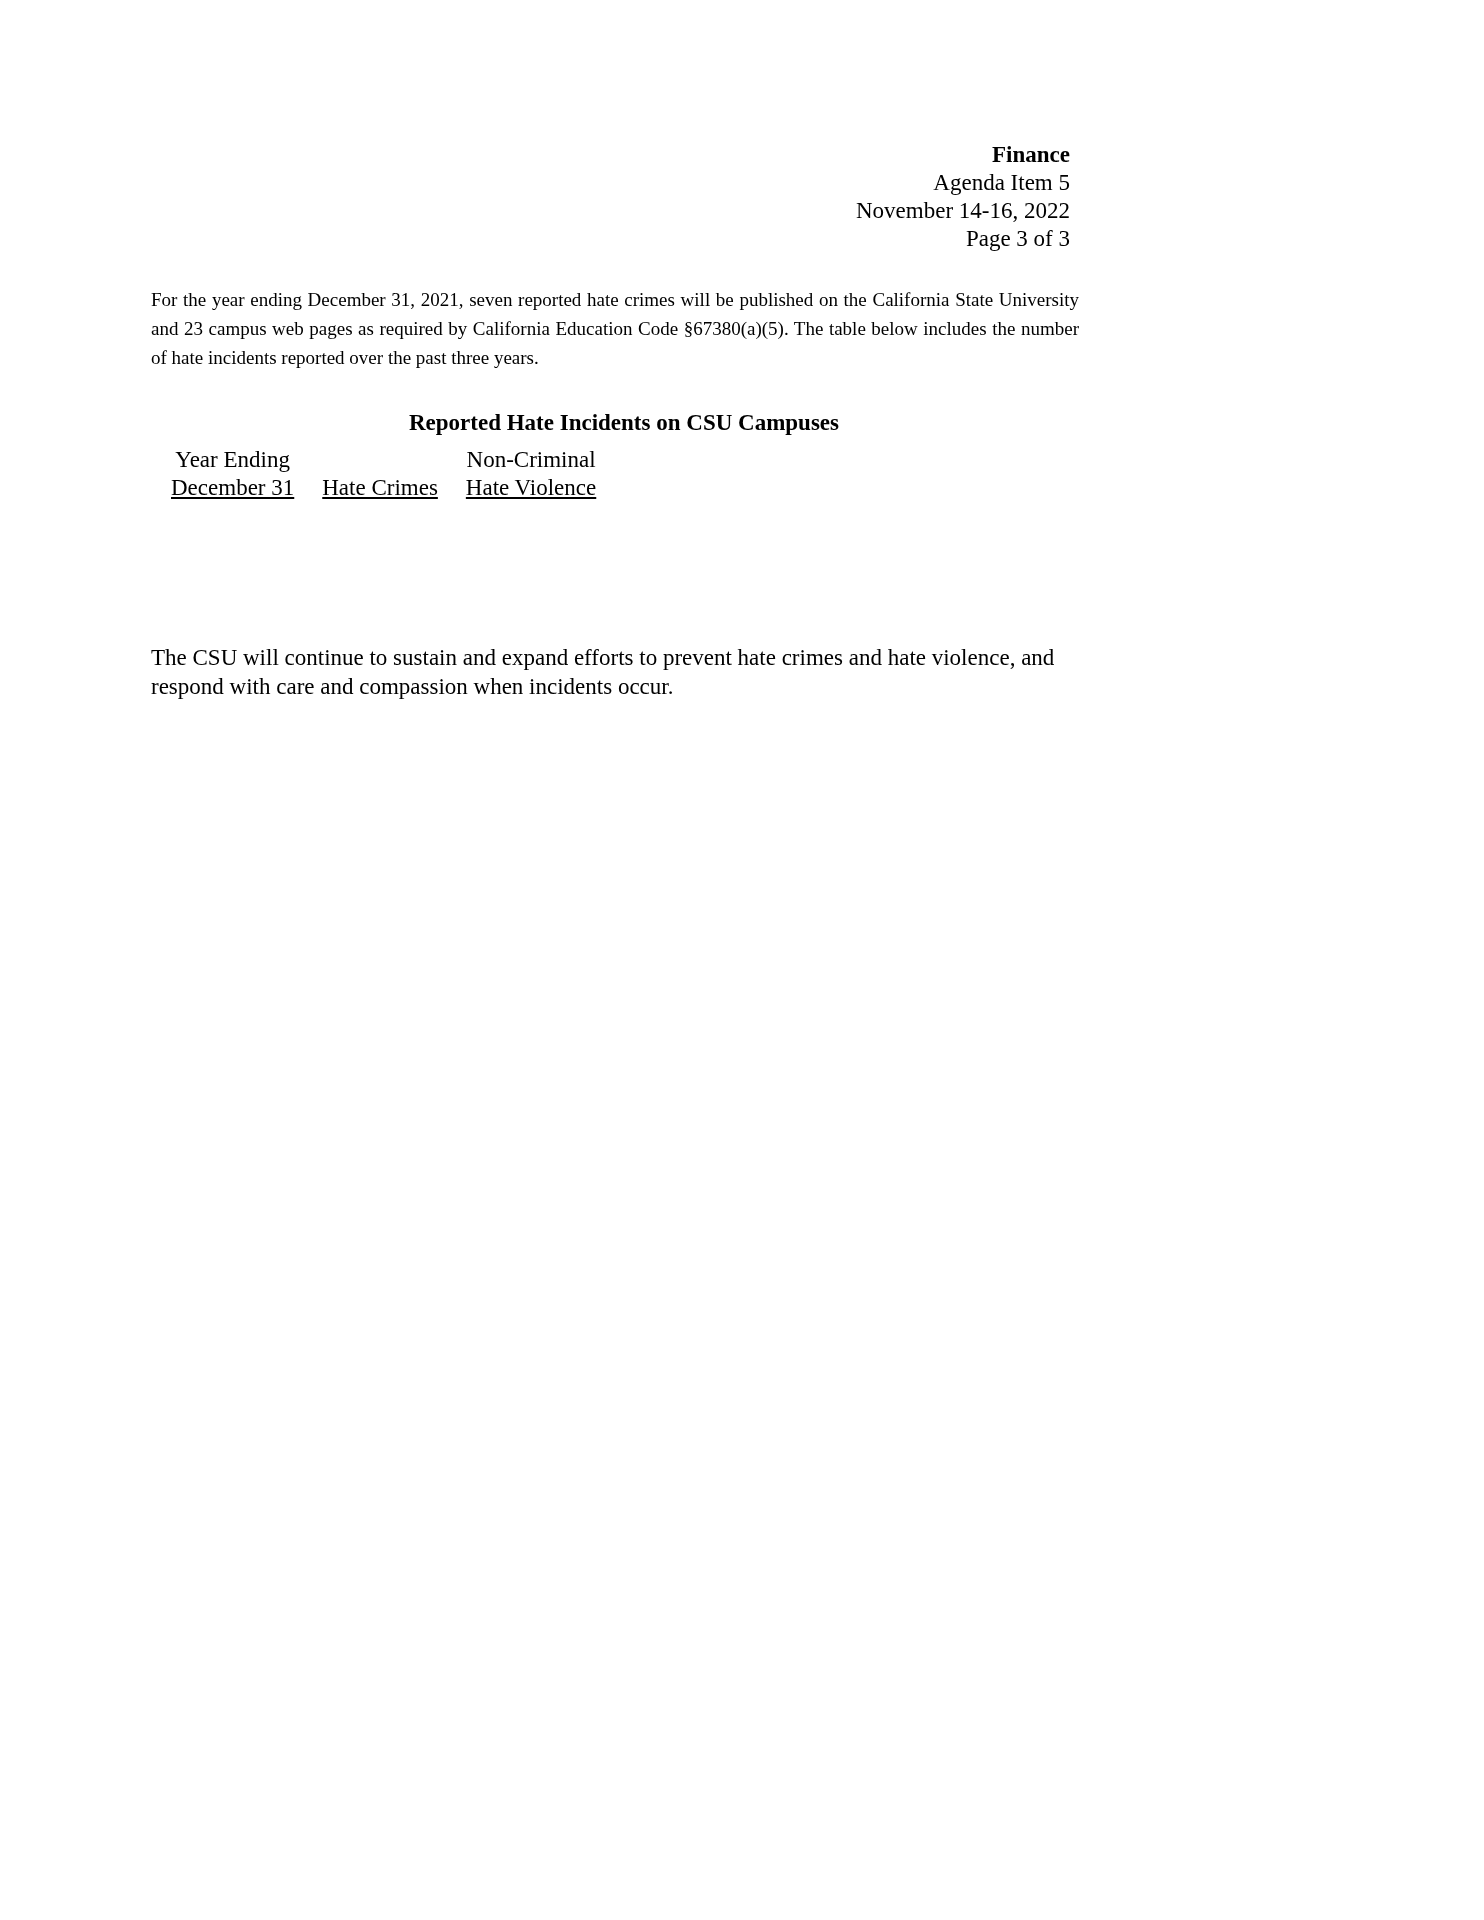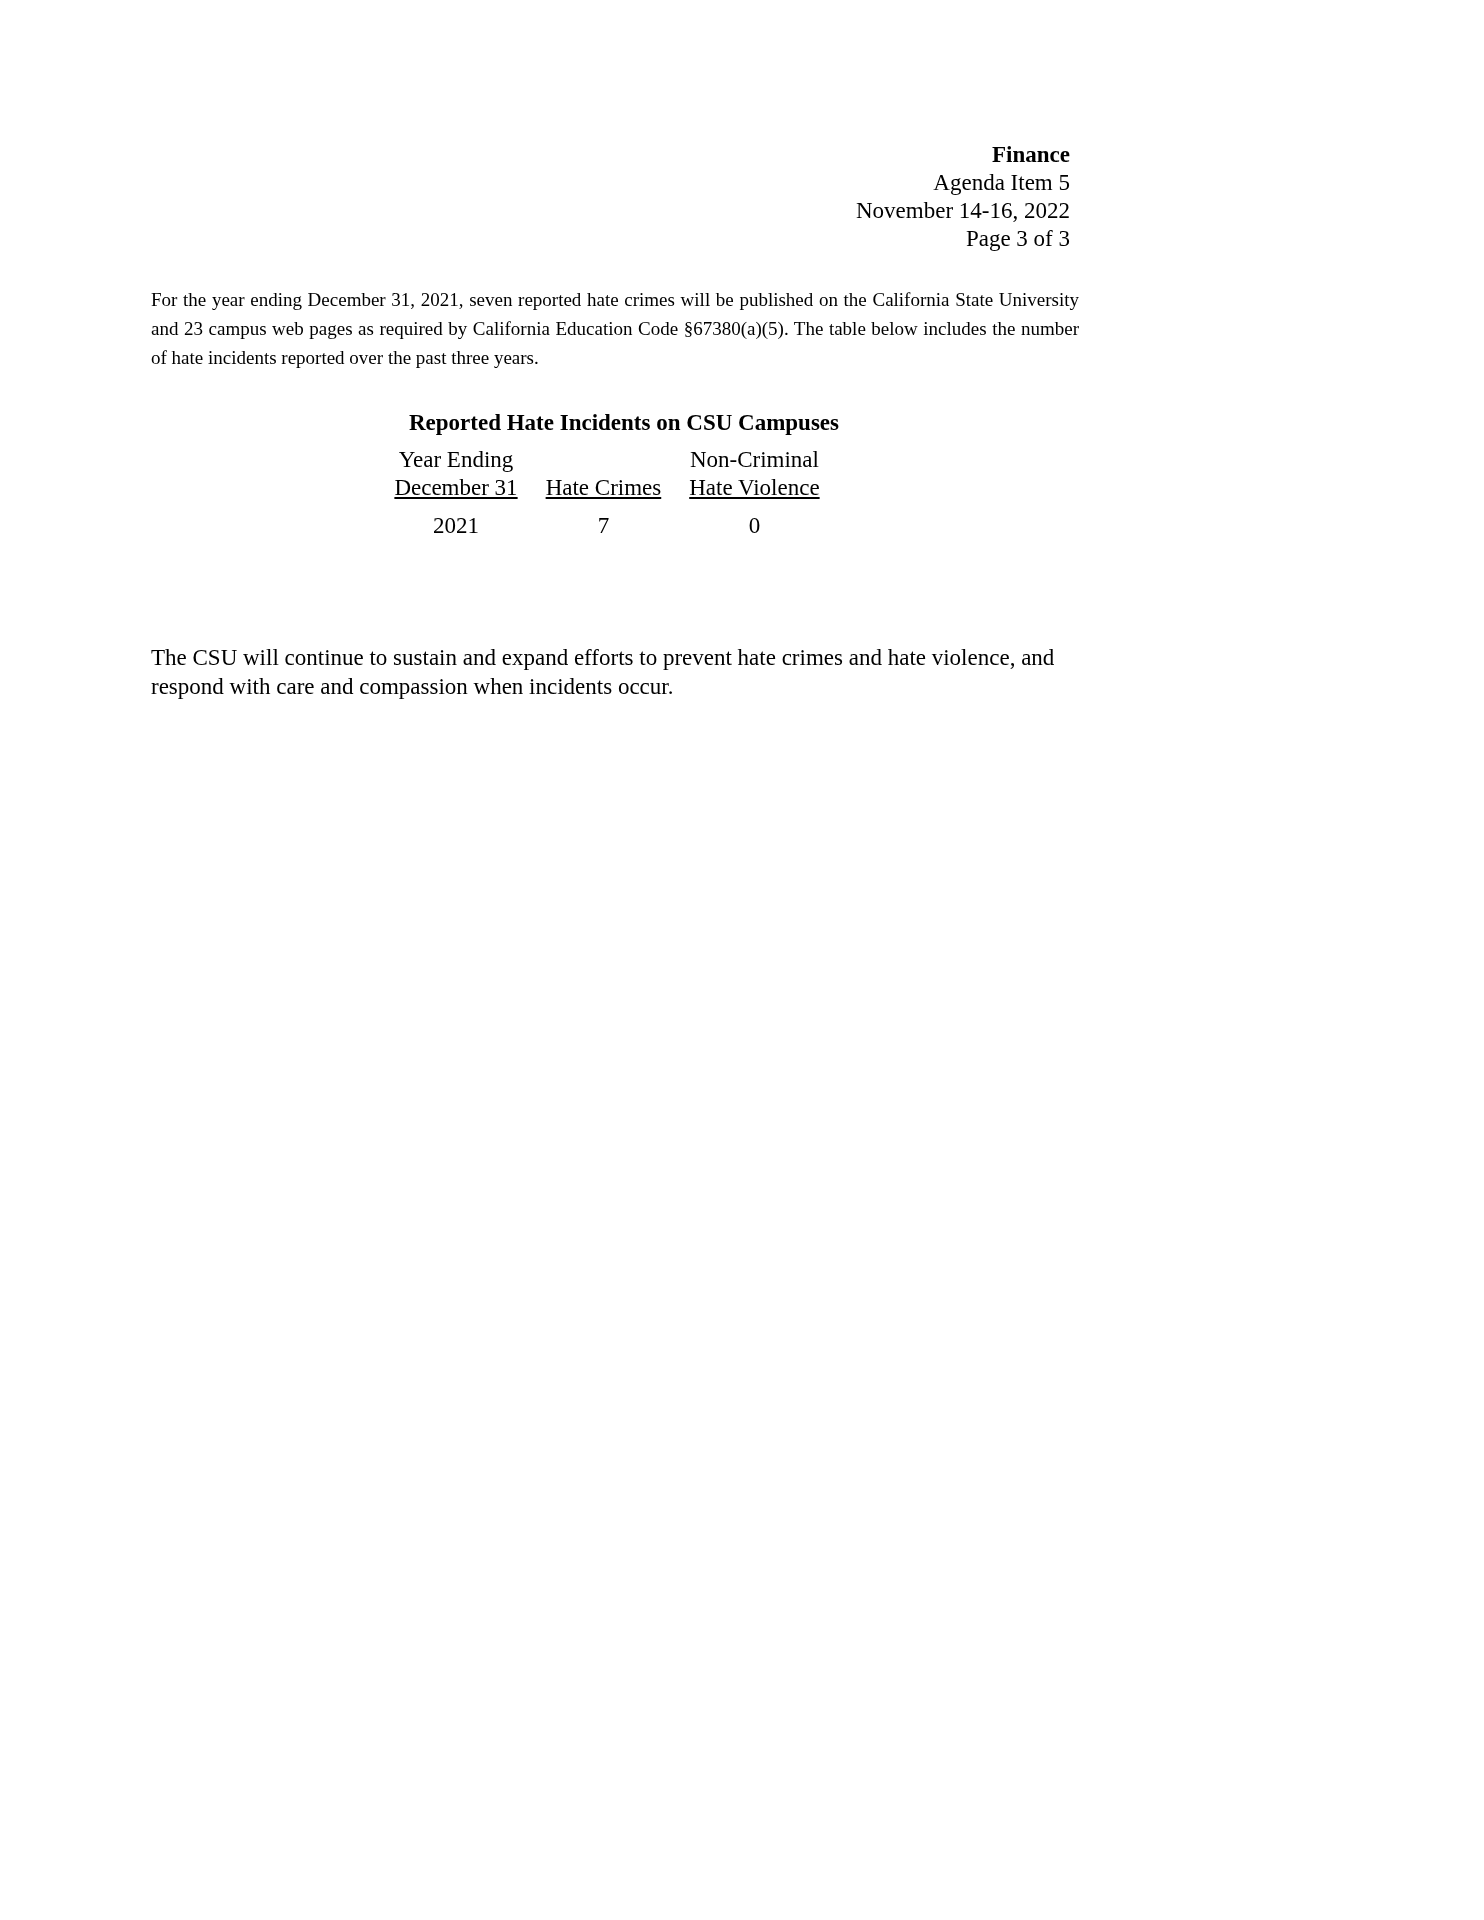--- a/index.html
+++ b/index.html
@@ -46,21 +46,20 @@
     font-size: 23px;
     font-weight: bold;
     line-height: 28px;
   }
   .table-wrap {
     position: absolute;
     top: 446px;
     left: 143px;
     width: 928px;
     display: flex;
-    justify-content: center;
   }
   table.incidents {
     border-collapse: separate;
     border-spacing: 28px 0;
     font-size: 23px;
   }
   table.incidents th {
     font-weight: normal;
     text-align: center;
     vertical-align: bottom;
@@ -114,24 +113,19 @@
             <span></span><br>
             <span class="underline">Hate Crimes</span>
           </th>
           <th>
             <span>Non-Criminal</span><br>
             <span class="underline">Hate Violence</span>
           </th>
         </tr>
       </thead>
       <tbody>
-        <tr>
-          <td>2021</td>
-          <td>7</td>
-          <td>0</td>
-        </tr>
       </tbody>
     </table>
   </div>
 
   <p class="p2">The CSU will continue to sustain and expand efforts to prevent hate crimes and hate violence, and respond with care and compassion when incidents occur.</p>
 
 </div>
 
 </body></html>

